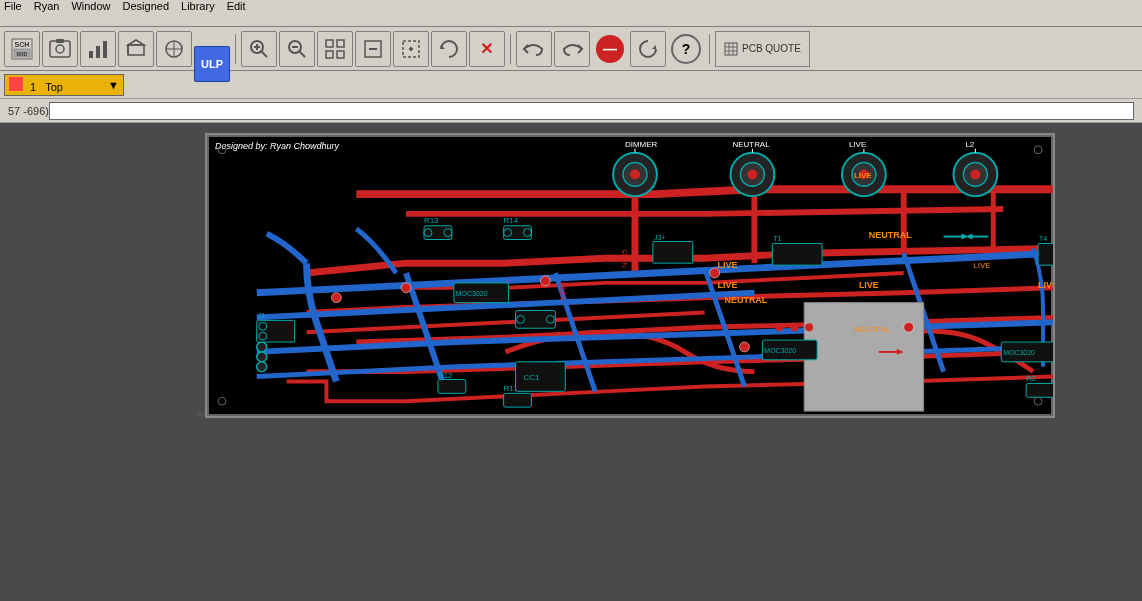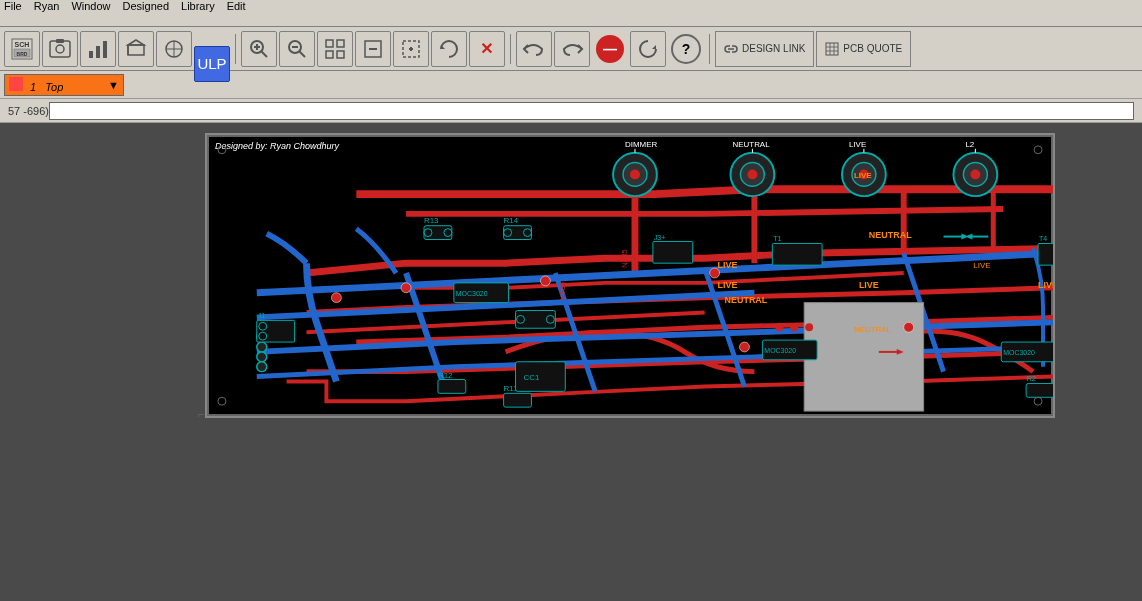--- a/index.html
+++ b/index.html
@@ -78,22 +78,22 @@
 
     .icon-svg {
       width: 24px;
       height: 24px;
     }
 
     
     .ulp-btn {
       background: #4169e1;
       color: white;
-      font-weight: normal;
-      font-size: 15px;
+      font-weight: bold;
+      font-size: 11px;
       border: 1px solid #2040a0;
       margin-top: 30px;
     }
 
     
     .text-btn {
       height: 36px;
       padding: 0 8px;
       background: #d4d0c8;
       border: 1px solid #808080;
@@ -113,29 +113,28 @@
       display: flex;
       align-items: center;
       padding: 0 4px;
       gap: 4px;
       border-bottom: 1px solid #999;
     }
 
     .layer-dropdown {
       height: 22px;
       width: 120px;
-      background: #f97316;
+      background: #eab308;
       border: 1px solid #666;
       display: flex;
       align-items: center;
       justify-content: space-between;
       padding: 0 4px;
       cursor: pointer;
       font-size: 11px;
-      font-style: italic;
     }
     .layer-color-box {
       width: 14px;
       height: 14px;
       background: #ff4444;
       display: inline-block;
       margin-right: 4px;
     }
 
     
@@ -348,28 +347,20 @@
       <polygon points="20,8 20,12 16,12" fill="#555"></polygon>
     </svg>
   </div>
 
   <div style="display:flex;align-items:center;justify-content:center;width:36px;height:36px;">
     <div class="help-btn">?</div>
   </div>
 
   <div class="tool-separator"></div>
 
-  <div class="text-btn">
-    <svg width="14" height="14" viewBox="0 0 14 14">
-      <path d="M6 4 L4 4 Q1 4 1 7 Q1 10 4 10 L6 10" fill="none" stroke="#555" stroke-width="1.5"></path>
-      <path d="M8 4 L10 4 Q13 4 13 7 Q13 10 10 10 L8 10" fill="none" stroke="#555" stroke-width="1.5"></path>
-      <line x1="4" y1="7" x2="10" y2="7" stroke="#555" stroke-width="1.5"></line>
-    </svg>
-    <span>DESIGN LINK</span>
-  </div>
 
   <div class="text-btn">
     <svg width="14" height="14" viewBox="0 0 14 14">
       <rect x="1" y="1" width="12" height="12" fill="none" stroke="#555" stroke-width="1"></rect>
       <line x1="1" y1="5" x2="13" y2="5" stroke="#555" stroke-width="0.8"></line>
       <line x1="1" y1="9" x2="13" y2="9" stroke="#555" stroke-width="0.8"></line>
       <line x1="5" y1="1" x2="5" y2="13" stroke="#555" stroke-width="0.8"></line>
       <line x1="9" y1="1" x2="9" y2="13" stroke="#555" stroke-width="0.8"></line>
     </svg>
     <span>PCB QUOTE</span>

